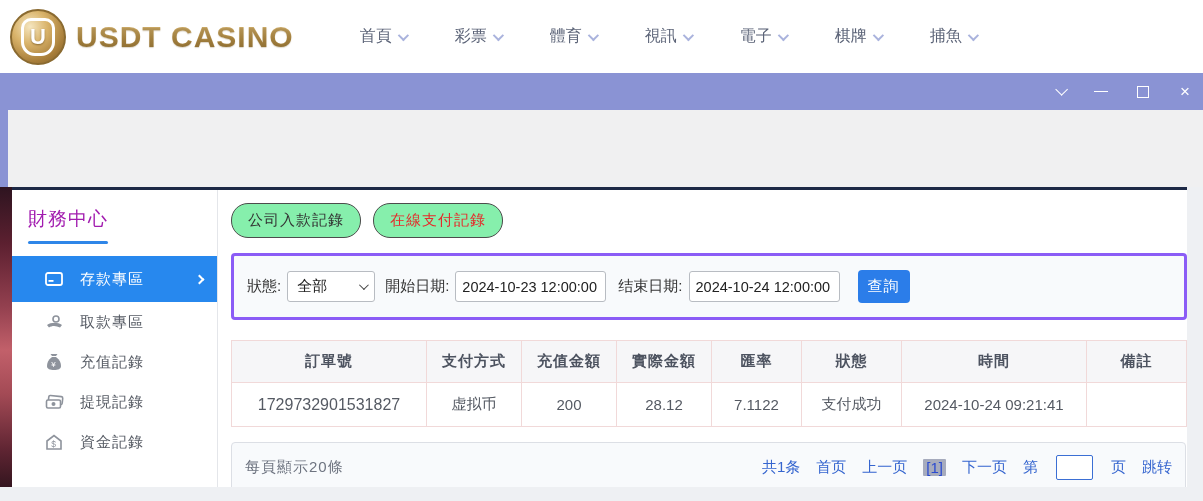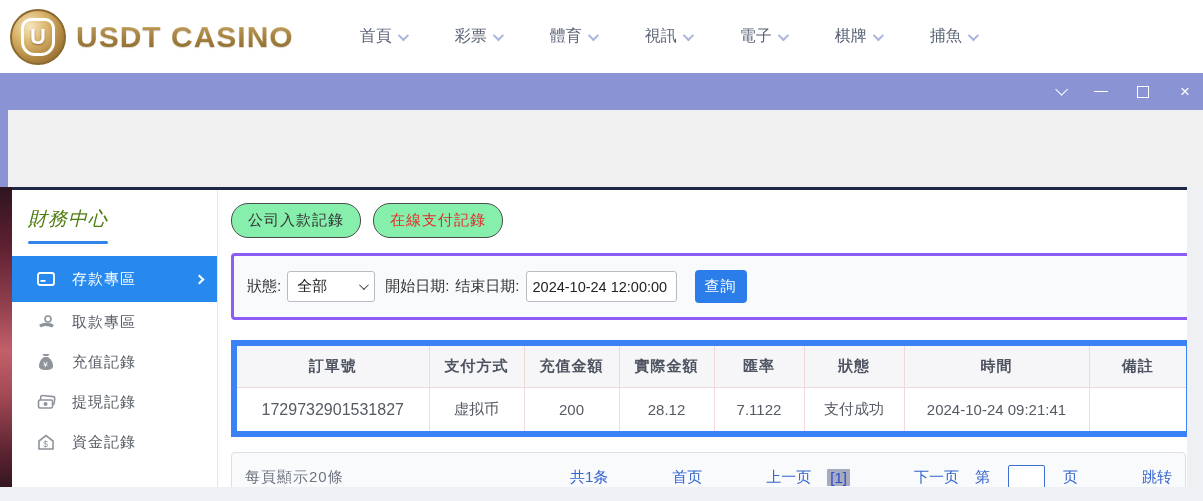--- a/index.html
+++ b/index.html
@@ -45,24 +45,24 @@
   
   .panel { position:absolute; left:12px; top:187px; width:1175px; height:300px; background:#ffffff;
     border-top:3px solid #1d2946; display:flex; }
 
   
   .sidebar { width:206px; background:#ffffff; border-right:1px solid #e4e6ea; flex:none; display:flex; flex-direction:column; }
   .sb-header { height:52px; background:linear-gradient(125deg,#44b2f3 0%,#2193ec 55%,#1372d8 100%); color:#fff; padding:7px 0 0 14px; position:relative; overflow:hidden; }
   .sb-title { font-size:20px; letter-spacing:1px; }
   .sb-gamepad { position:absolute; right:8px; top:4px; opacity:.35; }
   .sb-section { padding:16px 16px 0 16px; }
-  .sb-section-label { font-size:19px; color:#4d7c0f; letter-spacing:1px;font-style:italic; }
+  .sb-section-label { font-size:19px; color:#a21caf; letter-spacing:1px; }
   .sb-underline { width:80px; height:3px; background:#2f86e8; margin-top:9px; border-radius:2px; }
   .sb-menu { margin-top:12px; }
-  .sb-item { height:40px; display:flex; align-items:center; padding:0 14px 0 24px; cursor:pointer; color:#555a63; font-size:15px; letter-spacing:1px; }
+  .sb-item { height:40px; display:flex; align-items:center; padding:0 14px 0 32px; cursor:pointer; color:#555a63; font-size:15px; letter-spacing:1px; }
   .sb-item .sb-ico { width:20px; height:20px; margin-right:16px; color:#8e939c; flex:none; display:flex; align-items:center; justify-content:center; }
   .sb-item.active { height:46px; background:#2788ee; color:#ffffff; }
   .sb-item.active .sb-ico { color:#ffffff; }
   .sb-item-arrow { margin-left:auto; width:7px; height:7px; border-right:2px solid #fff; border-bottom:2px solid #fff; transform:rotate(-45deg); }
 
   
   .content { flex:1; padding:13px 14px 0 13px; background:#ffffff; }
   .tabs-row { display:flex; gap:12px; }
   .tab-pill { border:1px solid #4c4c4c; border-radius:17px; background:#86efac; padding:7px 16px; font-size:15px; color:#333; letter-spacing:1px; cursor:pointer; }
   .tab-pill.active { color:#e52b2b; }
@@ -70,27 +70,27 @@
   .filter-box { margin-top:15px; border:3px solid #8b5cf6; border-radius:4px; background:#f8fafc; padding:14px 13px; display:flex; align-items:center; }
   .f-label { font-size:15px; color:#333; margin-right:6px; }
   .f-select { width:88px; height:31px; border:1px solid #b8bcc2; border-radius:3px; background:#fff; display:flex; align-items:center; justify-content:space-between; padding:0 8px 0 9px; font-size:15px; color:#222; cursor:pointer; margin-right:10px; }
   .f-select .sel-chev { width:7px; height:7px; border-right:1.8px solid #444; border-bottom:1.8px solid #444; transform:rotate(45deg) translateY(-2px); }
   .f-input { width:151px; height:31px; border:1px solid #b8bcc2; border-radius:3px; background:#fff; font-size:14.5px; color:#222; padding:0 6px; font-family:"Liberation Sans","DejaVu Sans",sans-serif; margin-right:12px; }
   .btn-search { width:52px; height:33px; background:#2b7de9; border:none; border-radius:4px; color:#fff; font-size:15px; cursor:pointer; margin-left:6px; letter-spacing:1px; }
 
   .records-table { margin-top:13px; width:955px; border-collapse:collapse; table-layout:fixed; }
   .records-table th { background:#f6f6f8; font-size:15px; font-weight:bold; color:#4d5360; padding:11px 4px; border:1px solid #f1d9d9; letter-spacing:1px; }
   .records-table td { background:#fff; font-size:15px; color:#555a63; text-align:center; padding:12px 4px; border:1px solid #f1d9d9; }
-  .records-table { border:6px solid #3b82f6;margin-top:20px; }
+  .records-table { border:1px solid #3b82f6;margin-top:20px; }
   .records-table td.order-no { font-size:16px; }
 
   .pagination-box { margin-top:15px; width:955px; border:1px solid #dcdfe5; border-radius:4px; background:#f8fafc; padding:12px 13px; display:flex; align-items:center; justify-content:space-between; }
   .page-size { font-size:15px; color:#6e7480; letter-spacing:1px; }
   .pager { display:flex; align-items:center; gap:16px; font-size:15px; color:#3565cf; }
-  .pager a { color:#3565cf; text-decoration:none; cursor:pointer;margin-left:48px; }
+  .pager a { color:#3565cf; text-decoration:none; cursor:pointer; }
   .pg-current { background:#a6abbd; color:#2b4bd0; padding:0 3px; border-radius:1px; }
   .pg-input { width:37px; height:25px; border:1px solid #3b6fd4; border-radius:2px; background:#fff; margin:0 2px; }
 
   
   .bottom-band { position:absolute; left:0; top:487px; width:1203px; height:14px; background:#eef0f3; }
   .right-band { position:absolute; left:1187px; top:187px; width:16px; height:300px; background:#eef0f3; }
 </style>
 </head>
 <body>
 
@@ -219,20 +219,21 @@
         <button class="tab-pill active">在線支付記錄</button>
       </div>
 
       <div class="filter-box">
         <span class="f-label">狀態:</span>
         <div class="f-select">
           <span>全部</span>
           <span class="sel-chev"></span>
         </div>
         <span class="f-label">開始日期:</span>
+        <input class="f-input" value="2024-10-23 12:00:00" style="">
         <span class="f-label">结束日期:</span>
         <input class="f-input" value="2024-10-24 12:00:00" style="">
         <button class="btn-search">查詢</button>
       </div>
 
       <table class="records-table">
         <colgroup>
           <col style="width:195px">
             <col style="width:95px">
             <col style="width:95px">

